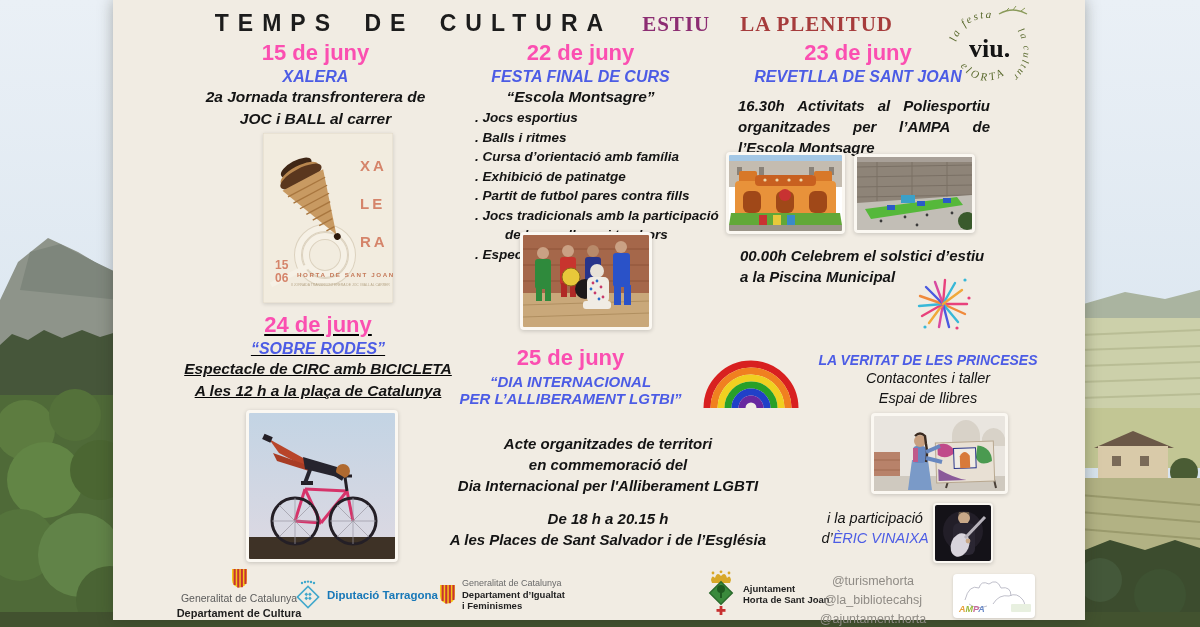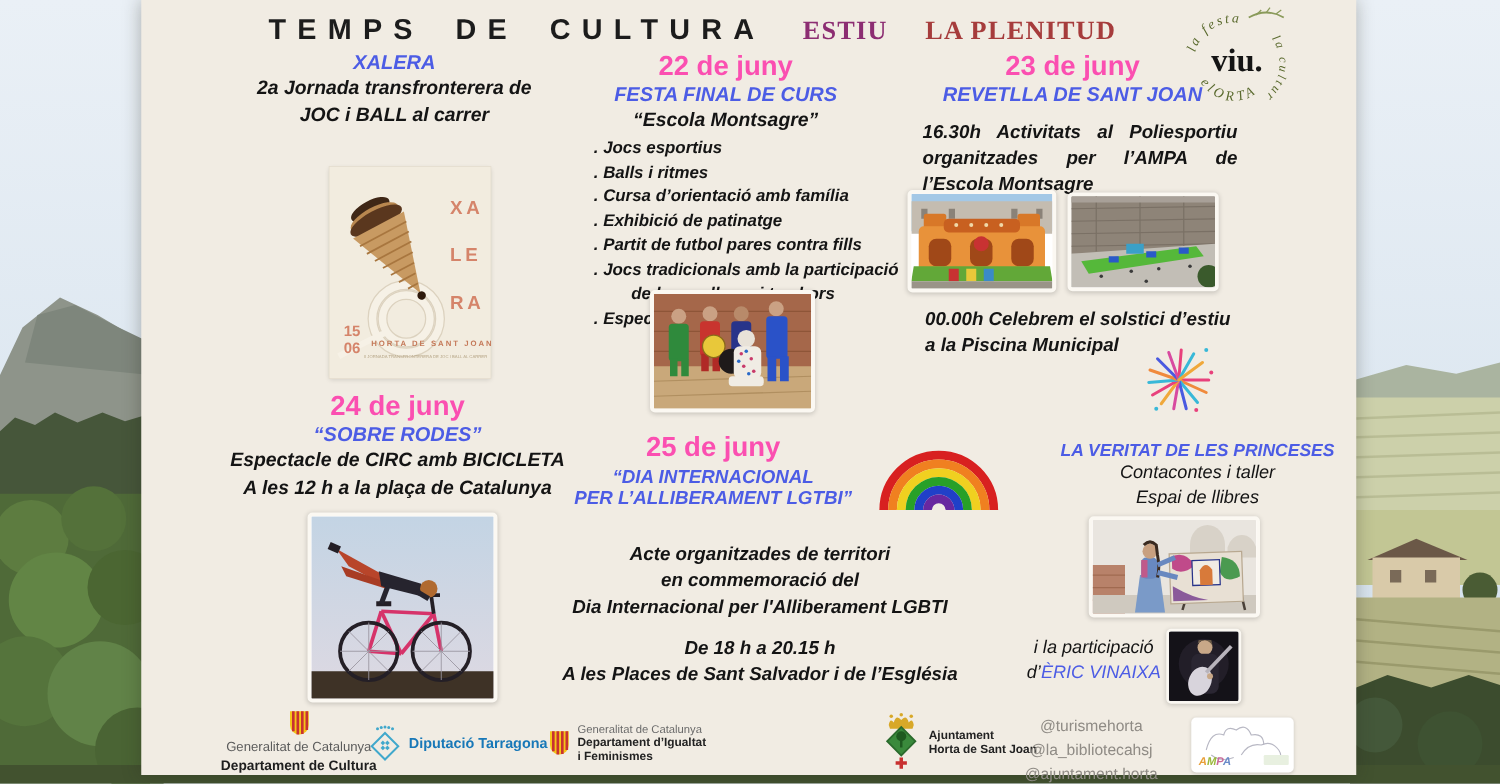--- a/index.html
+++ b/index.html
@@ -126,20 +126,21 @@
       <text font-family="Liberation Serif, serif" font-style="italic" font-size="10" fill="#5a6a2e" letter-spacing="2">
         <textPath href="#arcRight" startOffset="18%">la cultura</textPath>
       </text>
       <text font-family="Liberation Serif, serif" font-style="italic" font-size="11" fill="#5a6a2e" letter-spacing="3">
         <textPath href="#arcBottom" startOffset="12%">elORTA</textPath>
       </text>
       <text x="26" y="53" font-family="Liberation Serif, serif" font-weight="700" font-size="26" fill="#141414">viu.</text>
     </svg>
 
     <div class="abs center" style="left:70px; top:40px; width:265px;">
+      <div class="date">15 de juny</div>
       <div class="etitle">XALERA</div>
       <div class="eline">2a Jornada transfronterera de</div>
       <div class="eline">JOC i BALL al carrer</div>
     </div>
 
     <svg class="abs" style="left:150px; top:133px; box-shadow:0 1px 4px rgba(0,0,0,.15);" width="130" height="170" viewBox="0 0 130 170">
       <rect width="130" height="170" fill="#f2ecdf" stroke="#e0d8c8"></rect>
       <g>
         <circle cx="62" cy="122" r="27" fill="none" stroke="#dcd2bf" stroke-width="8"></circle>
         <circle cx="62" cy="122" r="27" fill="none" stroke="#f6f1e6" stroke-width="6"></circle>
@@ -167,21 +168,21 @@
         <text x="97" y="38">XA</text>
         <text x="97" y="76">LE</text>
         <text x="97" y="114">RA</text>
       </g>
       <text x="12" y="136" font-size="12" font-weight="700" fill="#d5846a">15</text>
       <text x="12" y="149" font-size="12" font-weight="700" fill="#d5846a">06</text>
       <text x="34" y="144" font-size="6.2" font-weight="700" fill="#c57a5a" letter-spacing="1.6">HORTA DE SANT JOAN</text>
       <text x="28" y="153" font-size="3.4" fill="#b8a88a">II JORNADA TRANSFRONTERERA DE JOC I BALL AL CARRER</text>
     </svg>
 
-    <div class="abs center" style="left:60px; top:312px; width:290px;">
+    <div class="abs center" style="left:60px; top:312px; width:290px;text-decoration:underline;">
       <div class="date">24 de juny</div>
       <div class="etitle">“SOBRE RODES”</div>
       <div class="eline">Espectacle de CIRC amb BICICLETA</div>
       <div class="eline">A les 12 h a la plaça de Catalunya</div>
     </div>
 
     <div class="photo abs" style="left:133px; top:410px; width:152px; height:152px;">
       <svg width="146" height="146" viewBox="0 0 146 146">
         <rect width="146" height="146" fill="url(#bikesky)"></rect>
         <rect x="0" y="124" width="146" height="22" fill="#3e3226"></rect>
@@ -414,21 +415,21 @@
       <g fill="#e8417c">
           <circle cx="56" cy="26" r="1.6"></circle>
           <circle cx="44" cy="56" r="1.6"></circle>
         </g>
       <g fill="#38b8d8">
           <circle cx="12" cy="55" r="1.6"></circle>
           <circle cx="52" cy="8" r="1.6"></circle>
         </g>
     </svg>
 
-    <div class="abs center" style="left:700px; top:352px; width:290px;">
+    <div class="abs center" style="left:670px; top:352px; width:290px;">
       <div class="ptitle">LA VERITAT DE LES PRINCESES</div>
       <div class="pline">Contacontes i taller</div>
       <div class="pline">Espai de llibres</div>
     </div>
 
     <div class="photo abs" style="left:758px; top:413px; width:137px; height:81px;">
       <svg width="131" height="75" viewBox="0 0 131 75">
         <rect width="131" height="75" fill="#e9e5df"></rect>
         <path d="M78,20 a14,16 0 0 1 28,0 v10 h-28 Z" fill="#d8d2c8"></path>
         <path d="M108,22 a12,14 0 0 1 23,0 v8 h-23 Z" fill="#d8d2c8"></path>

